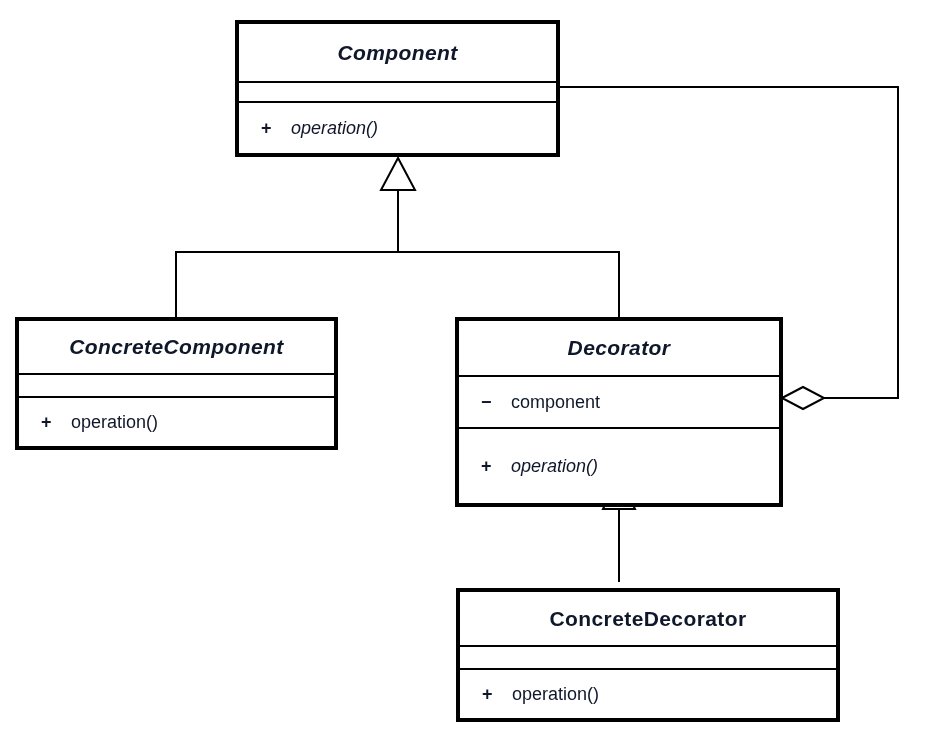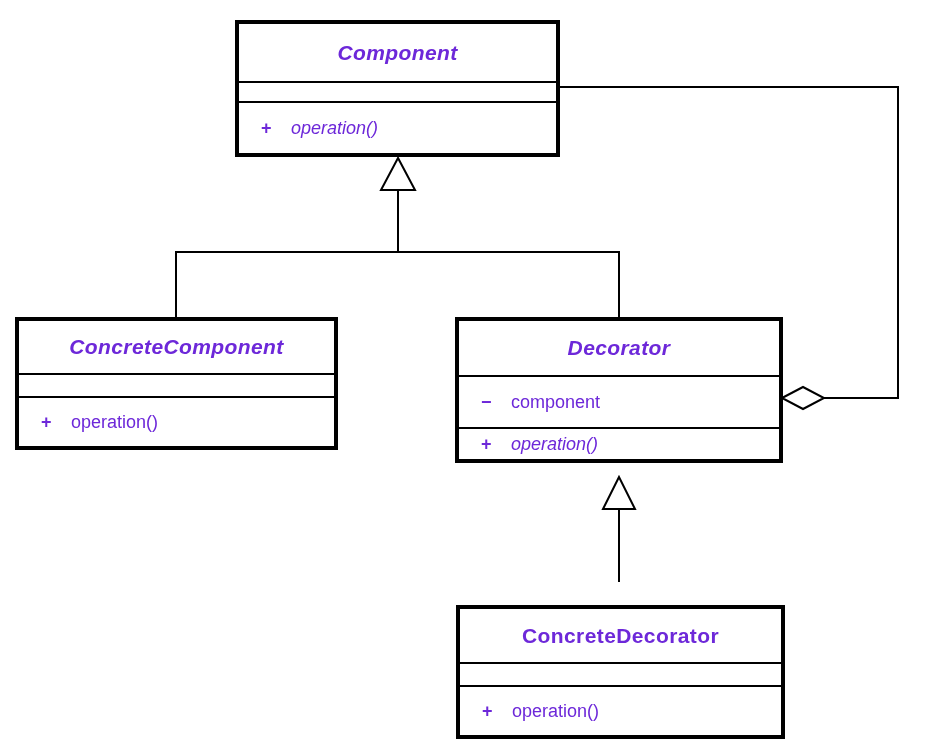--- a/index.html
+++ b/index.html
@@ -6,21 +6,21 @@
     margin: 0;
     padding: 0;
     background: #ffffff;
   }
   .canvas {
     position: relative;
     width: 931px;
     height: 753px;
     background: #ffffff;
     font-family: "Liberation Sans", sans-serif;
-    color: #6d28d9;
+    color: #0f172a;
     overflow: hidden;
   }
   .connectors {
     position: absolute;
     left: 0;
     top: 0;
     width: 931px;
     height: 753px;
   }
   .uml-class {
@@ -75,26 +75,26 @@
   .c-component { left: 235px; top: 20px; width: 325px; height: 137px; }
   .c-component .uml-title { height: 59px; }
   .c-component .uml-attrs { height: 20px; }
 
   
   .c-concrete-component { left: 15px; top: 317px; width: 323px; height: 133px; }
   .c-concrete-component .uml-title { height: 54px; font-style: italic; }
   .c-concrete-component .uml-attrs { height: 23px; }
 
   
-  .c-decorator { left: 455px; top: 317px; width: 328px; height: 146px; }
+  .c-decorator { left: 455px; top: 317px; width: 328px; height: 190px; }
   .c-decorator .uml-title { height: 56px; }
   .c-decorator .uml-attrs { height: 52px; }
 
   
-  .c-concrete-decorator { left: 456px; top: 605px; width: 329px; height: 134px; justify-content: space-between; }
+  .c-concrete-decorator { left: 456px; top: 588px; width: 384px; height: 134px; justify-content: space-between; }
   .c-concrete-decorator .uml-title { height: 55px; }
   .c-concrete-decorator .uml-attrs { height: 23px; }
 </style>
 </head>
 <body>
 
 <div class="canvas">
 
   <svg class="connectors" viewBox="0 0 931 753" xmlns="http://www.w3.org/2000/svg">
 

